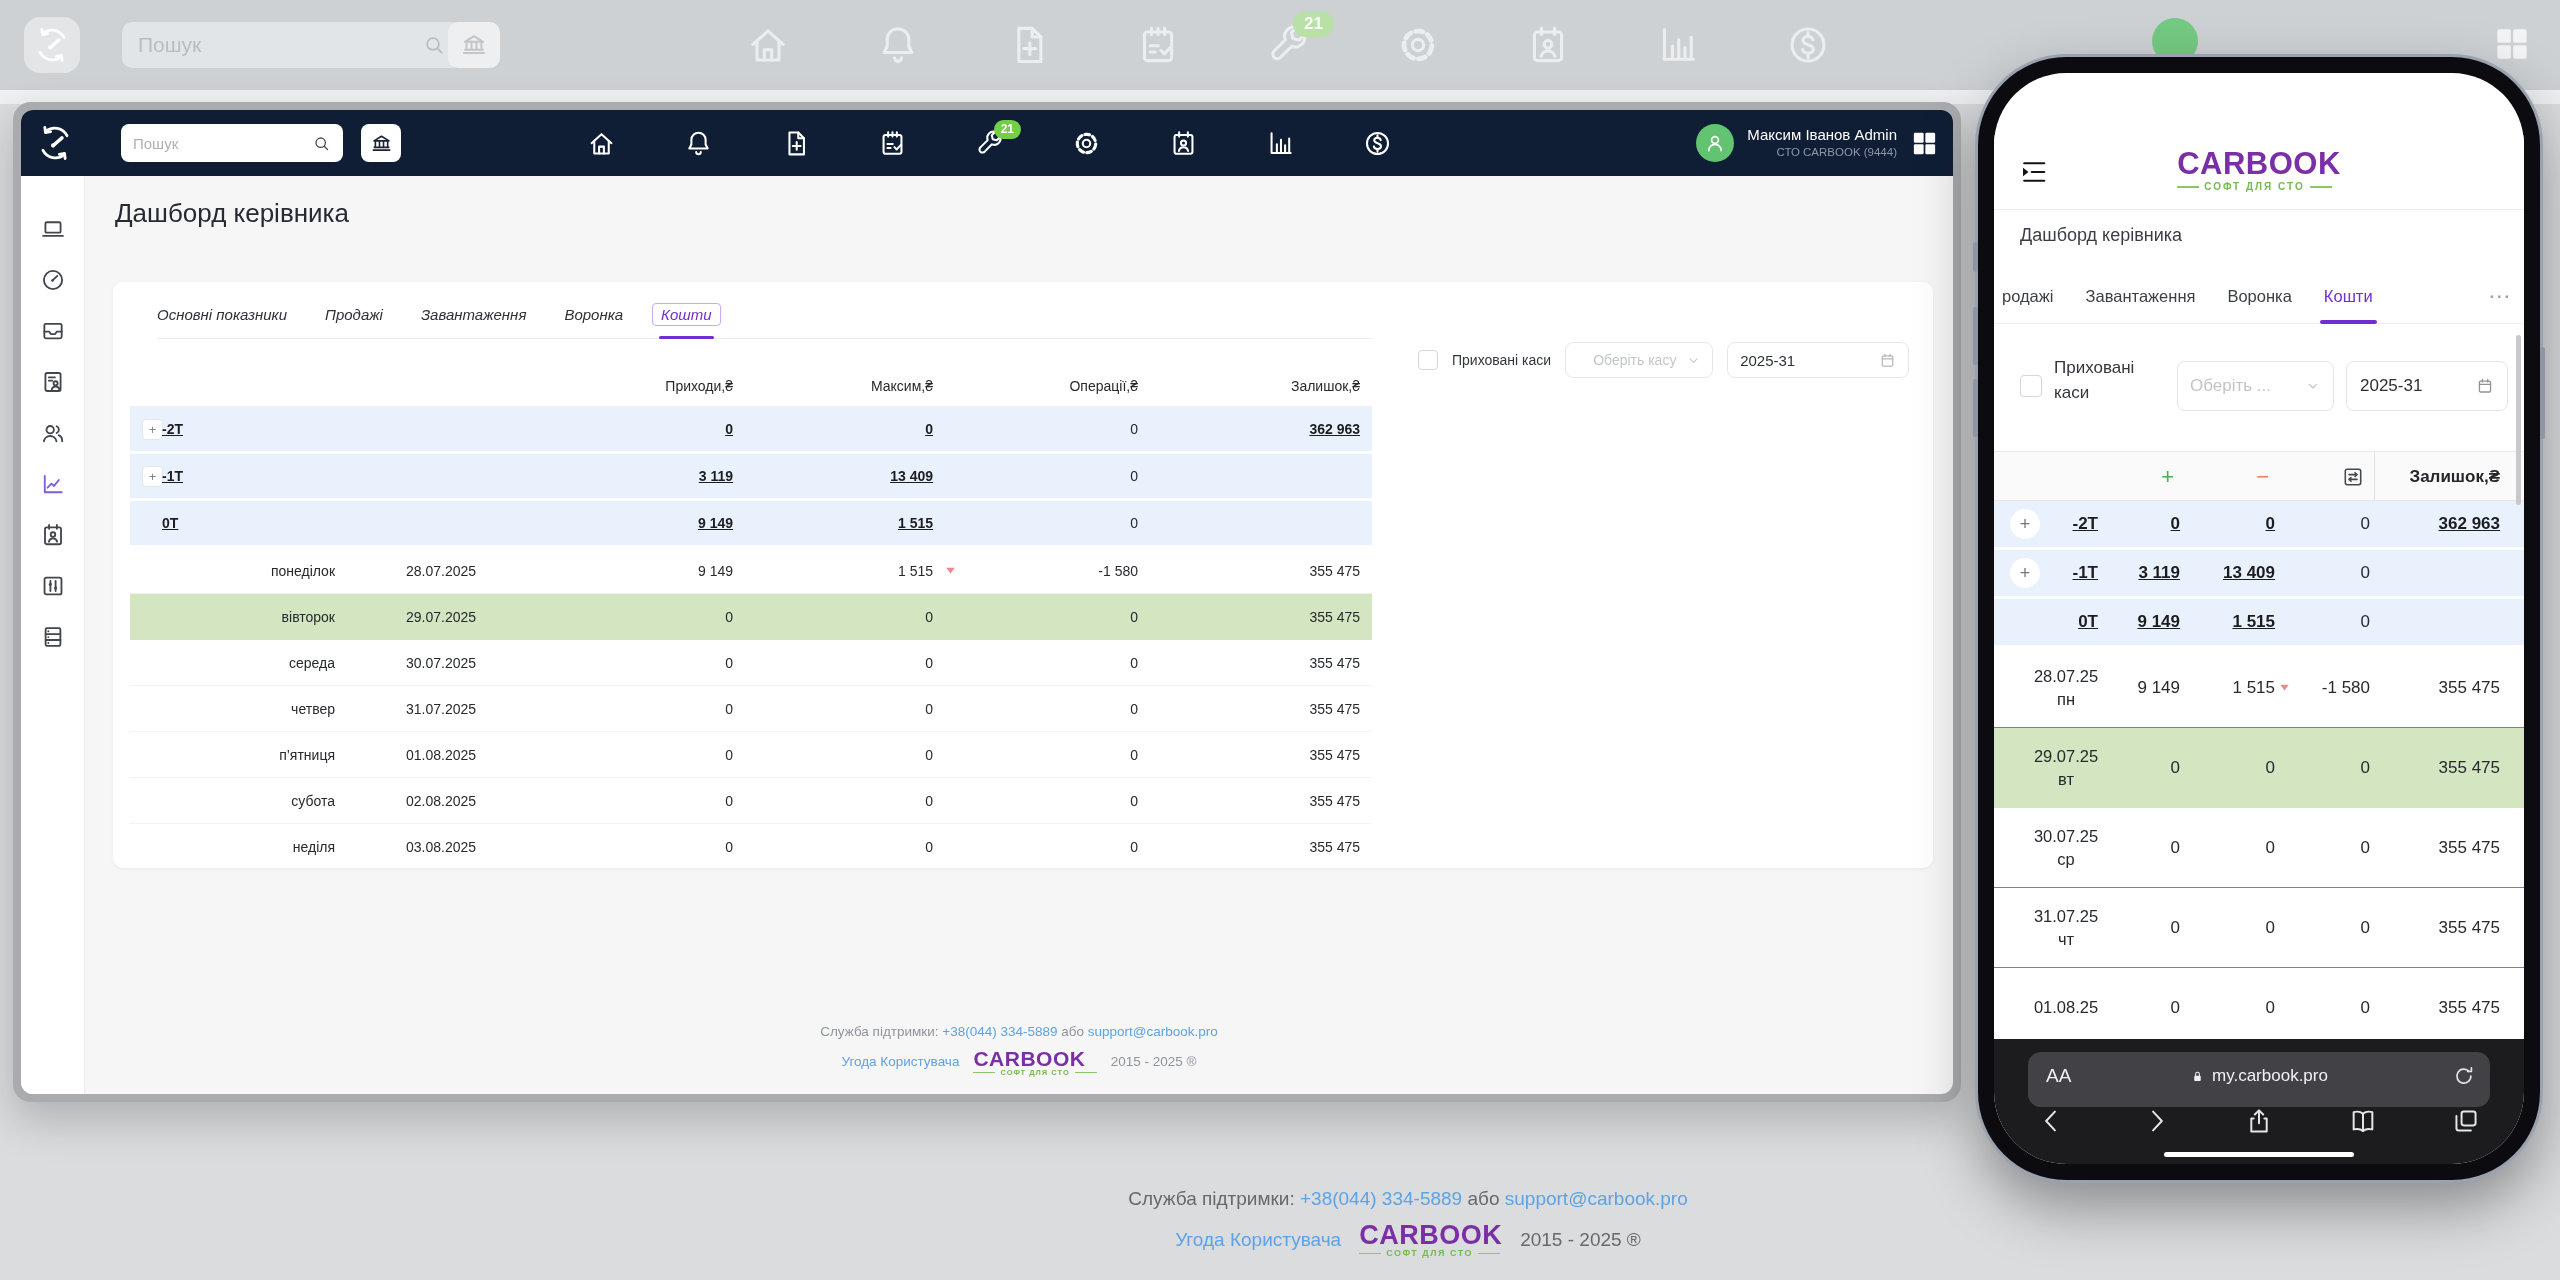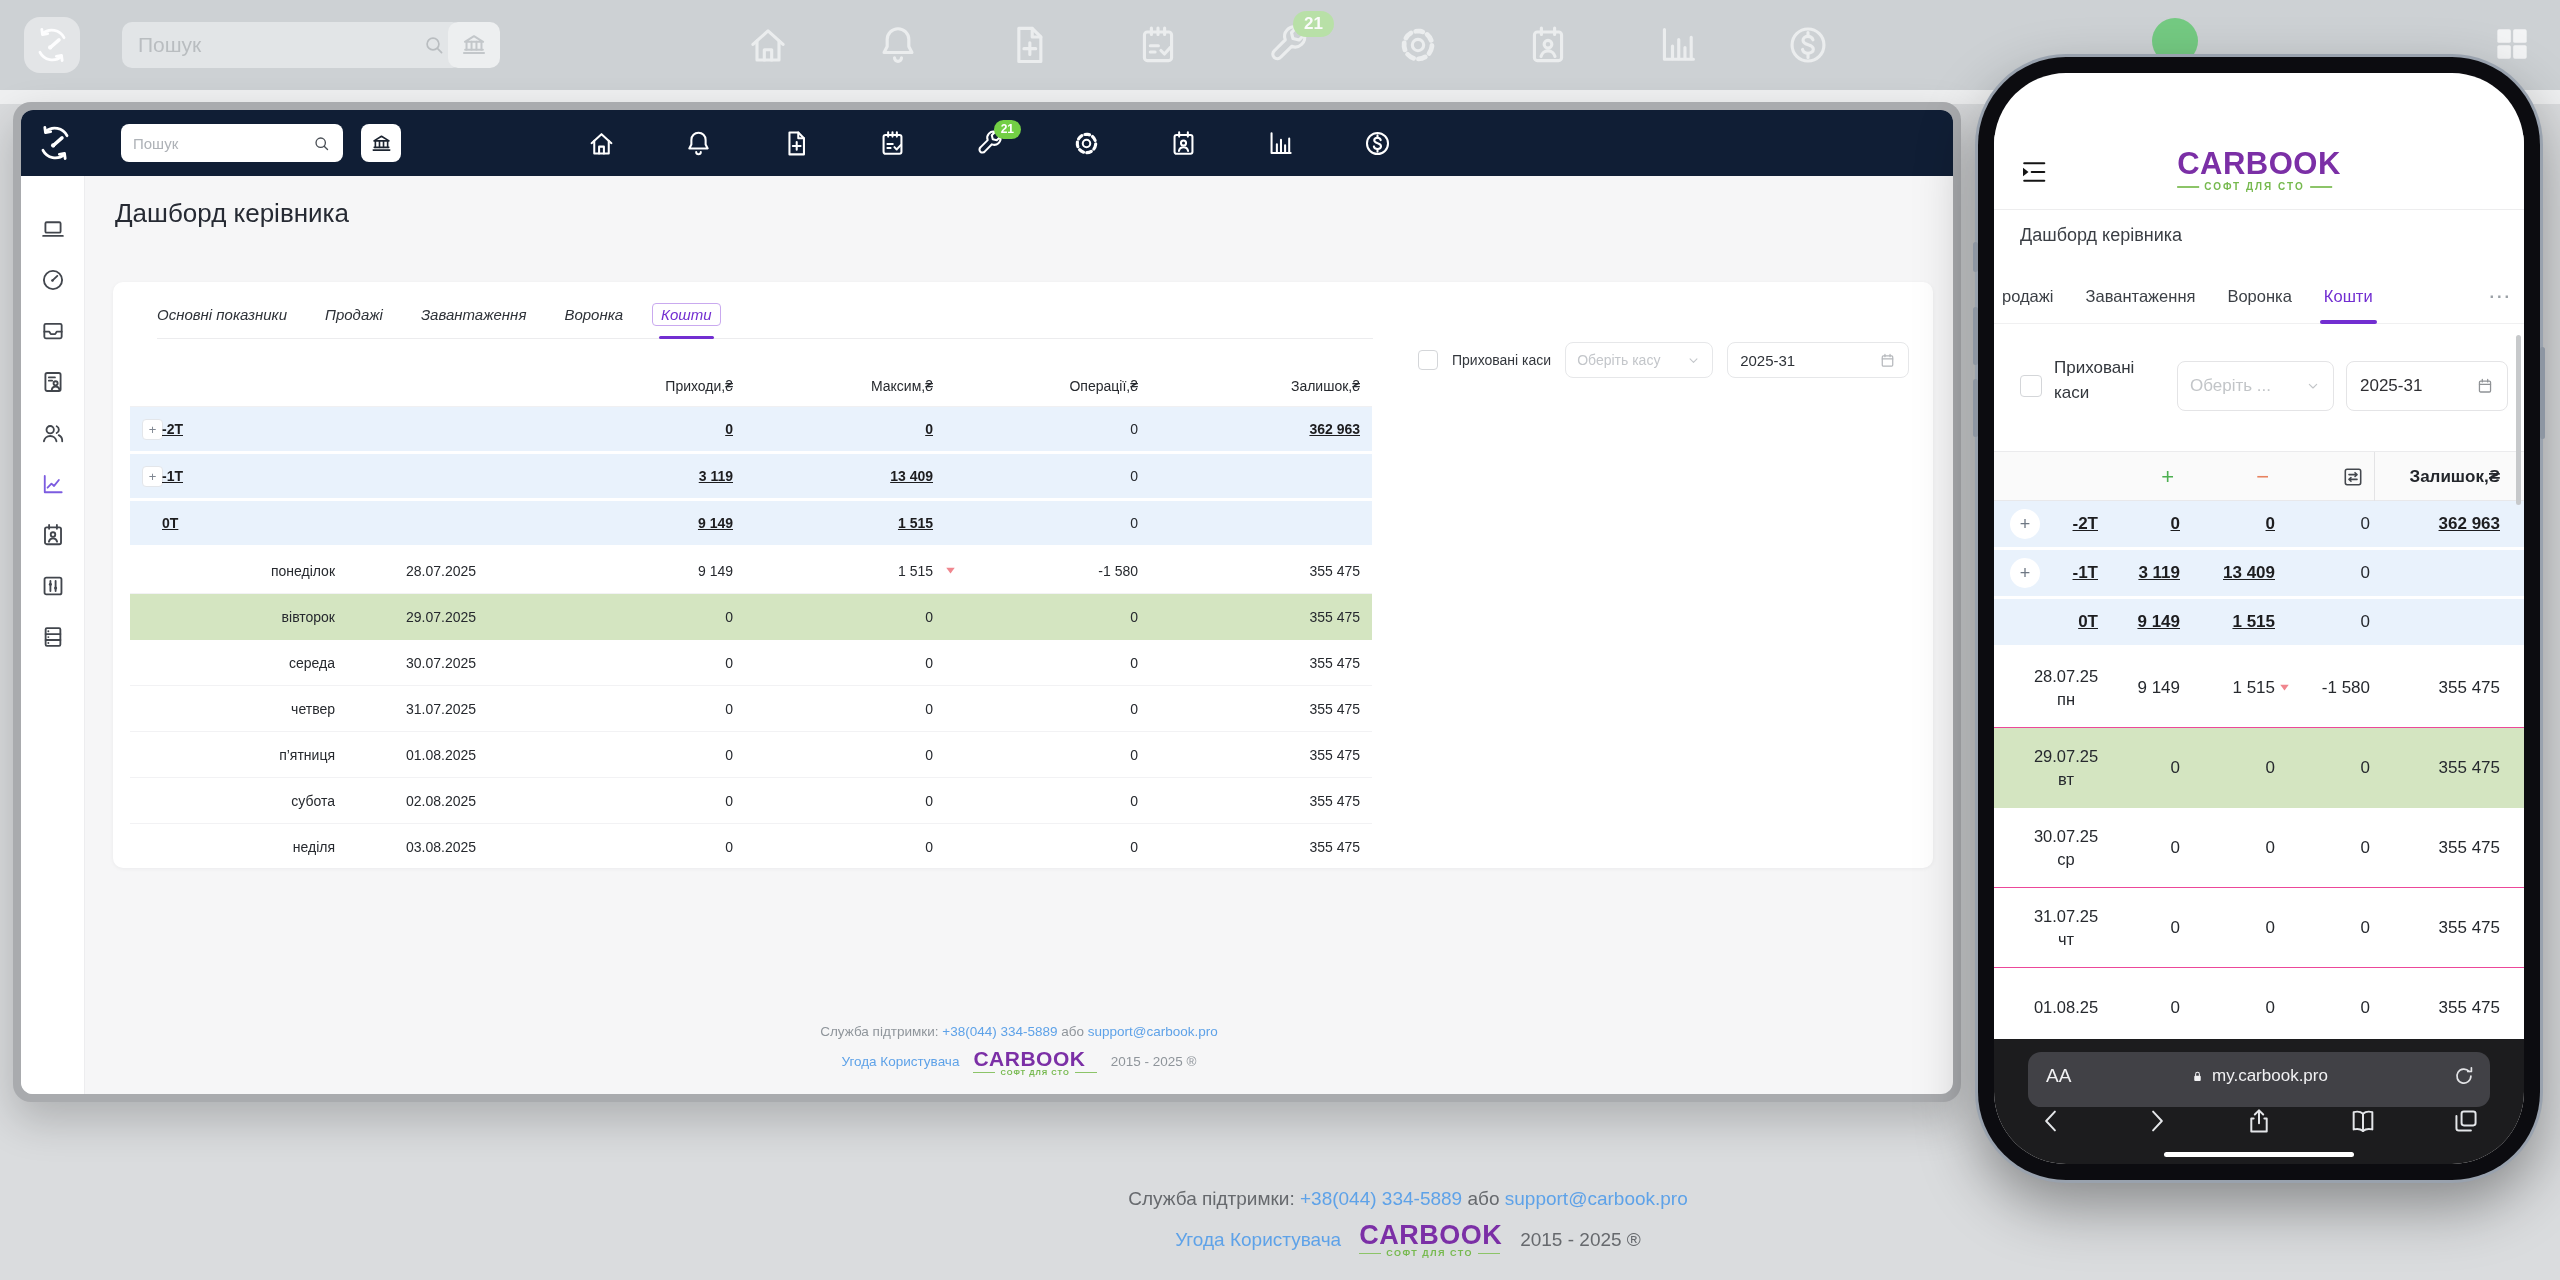--- a/index.html
+++ b/index.html
@@ -62,21 +62,21 @@
   .card{position:absolute;left:28px;top:106px;width:1820px;height:586px;background:#fff;border-radius:10px;box-shadow:0 1px 4px rgba(15,20,30,.05);}
   .dtabs{position:relative;margin:24px 0 0 44px;width:1216px;display:flex;gap:38px;padding-bottom:15px;border-bottom:1px solid #ececee;font-size:15px;color:#2e3238;}
   .dtab{position:relative;cursor:pointer;white-space:nowrap;font-style:italic;}
   .dtab.active{color:#722ed1;}
   .dtab.active .dtab-box{border:1px solid #c9a9ef;border-radius:4px;padding:2px 8px;margin:-3px -9px;}
   .dtab.active::after{content:"";position:absolute;left:-2px;right:-2px;bottom:-16px;height:3px;background:#722ed1;border-radius:2px;}
   .dcontrols{position:absolute;left:1305px;top:60px;display:flex;align-items:center;gap:14px;}
   .cbx{width:18px;height:18px;border:1.5px solid #d4d6d9;border-radius:4px;background:#fff;}
   .dctl-lab{font-size:14px;color:#33373d;}
   .dselect{width:148px;height:36px;border:1px solid #e6e7e9;border-radius:8px;display:flex;align-items:center;padding:0 11px;box-sizing:border-box;color:#c3c6ca;font-size:14px;background:#fff;}
-  .dselect .sp{flex:1;}
+  .dselect .sp{flex:1;margin-left:16px;}
   .dselect svg{width:15px;height:15px;color:#c3c6ca;}
   .dweek{width:182px;height:36px;border:1px solid #e6e7e9;border-radius:8px;display:flex;align-items:center;padding:0 12px;box-sizing:border-box;color:#2e3238;font-size:15px;background:#fff;}
   .dweek .sp{flex:1;}
   .dweek svg{width:17px;height:17px;color:#b4b7bb;}
 
   
   .dtable{position:absolute;left:17px;top:84px;width:1242px;}
   .drow{display:grid;grid-template-columns:32px 185px 200px 198px 200px 205px 222px;align-items:center;}
   .dhead{height:40px;font-size:14px;color:#2f333a;font-weight:500;border-bottom:1px solid #f0f0f2;}
   .dc{padding-right:12px;box-sizing:border-box;}
@@ -468,20 +468,36 @@
           <svg class="ic">
               <use href="#i-calperson"></use>
             </svg>
           <svg class="ic">
               <use href="#i-chart"></use>
             </svg>
           <svg class="ic">
               <use href="#i-dollar"></use>
             </svg>
         </div>
+        <div class="dnav-right">
+          <div class="davatar">
+              <svg class="ic">
+                <use href="#i-person"></use>
+              </svg>
+            </div>
+          <div class="dusr">
+            <div class="nm">Максим Іванов Admin</div>
+            <div class="org">СТО CARBOOK (9444)</div>
+          </div>
+          <div class="dgrid">
+              <svg class="ic">
+                <use href="#i-grid"></use>
+              </svg>
+            </div>
+        </div>
       </div>
 
       <div class="sbar">
         <span>
             <svg class="ic">
               <use href="#i-laptop"></use>
             </svg>
           </span>
         <span>
             <svg class="ic">

